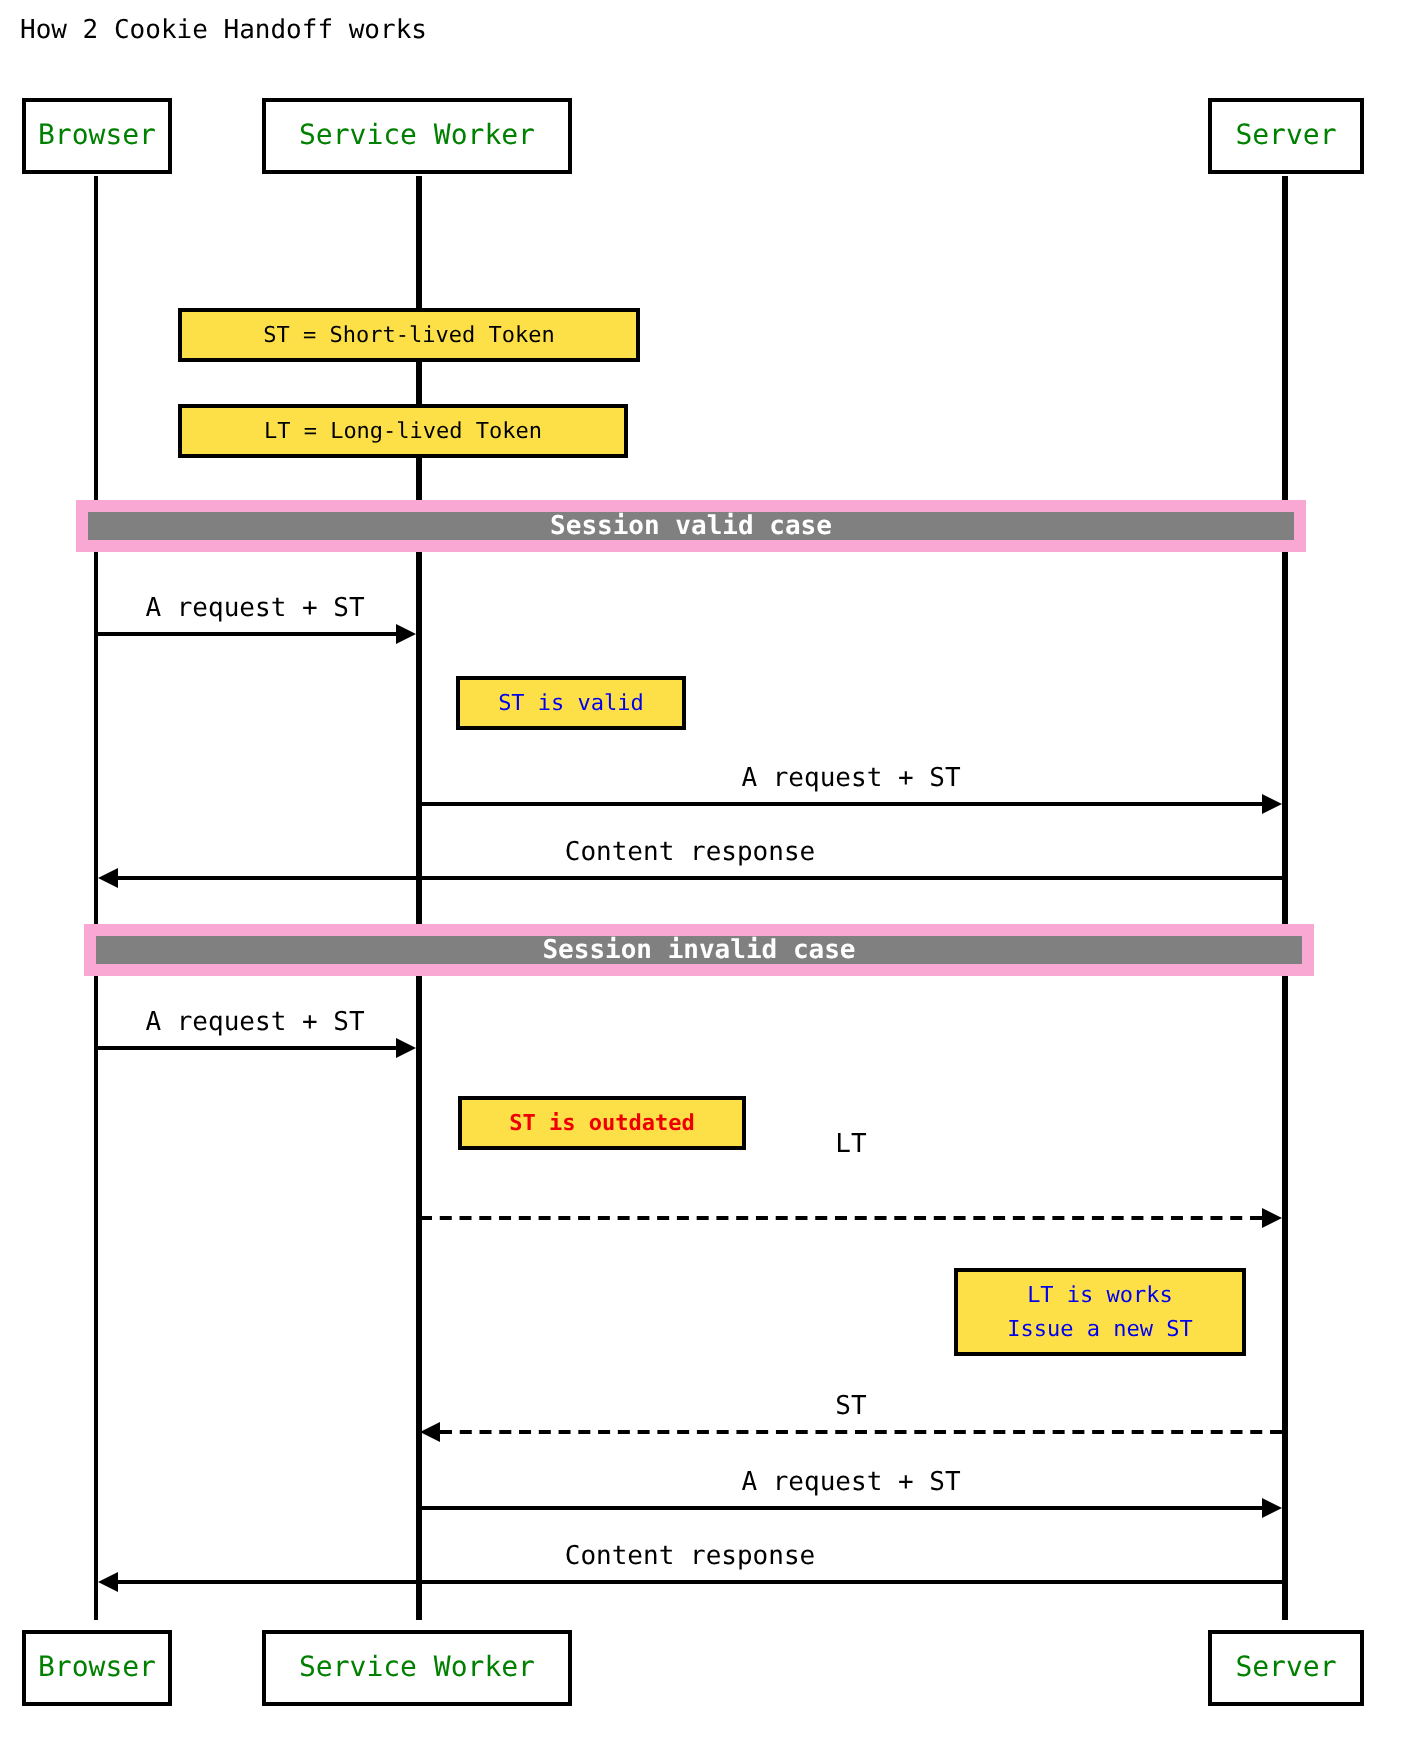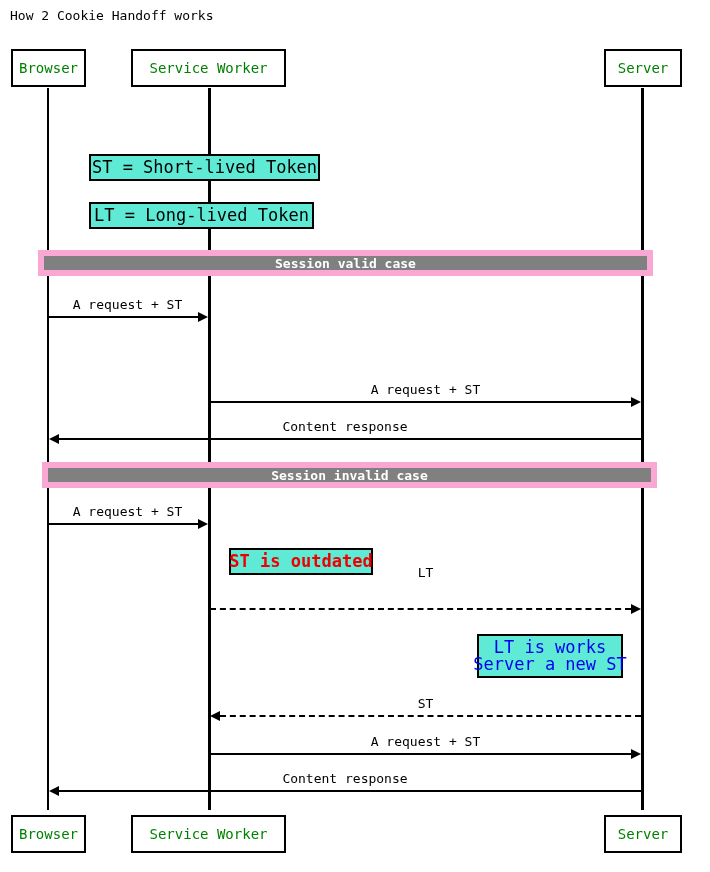--- a/index.html
+++ b/index.html
@@ -45,22 +45,22 @@
     background: #000000;
     z-index: 1;
   }
   .lifeline.thin { width: 2px; }
   .lifeline.thick { width: 3px; }
   
   .note {
     position: absolute;
     box-sizing: border-box;
     border: 2px solid #000000;
-    background: #5eead4;
-    font-size: 17px;
+    background: #fde047;
+    font-size: 11px;
     line-height: 17px;
     color: #000000;
     display: flex;
     flex-direction: column;
     align-items: center;
     justify-content: center;
     text-align: center;
     white-space: nowrap;
     z-index: 5;
     padding: 1px 6px;
@@ -146,20 +146,23 @@
   </div>
 
   <div class="divider" style="left:38px; top:250px; width:615px; height:26px;">
     <span>Session valid case</span>
   </div>
 
   <div class="msg-label" style="left:47px; top:297px; width:161px;">A request + ST</div>
   <div class="msg-line" style="left:48px; top:316px; width:152px;"></div>
   <div class="arrowhead right" style="left:198px; top:312px;"></div>
 
+  <div class="note blue" style="left:228px; top:338px; width:115px; height:27px;">
+    <span>ST is valid</span>
+  </div>
 
   <div class="msg-label" style="left:210px; top:382px; width:431px;">A request + ST</div>
   <div class="msg-line" style="left:210px; top:401px; width:421px;"></div>
   <div class="arrowhead right" style="left:631px; top:397px;"></div>
 
   <div class="msg-label" style="left:49px; top:419px; width:592px;">Content response</div>
   <div class="msg-line" style="left:59px; top:438px; width:584px;"></div>
   <div class="arrowhead left" style="left:49px; top:434px;"></div>
 
   <div class="divider" style="left:42px; top:462px; width:615px; height:26px;">
@@ -173,21 +176,21 @@
   <div class="note red" style="left:229px; top:548px; width:144px; height:27px;font-weight:bold;">
     <span>ST is outdated</span>
   </div>
 
   <div class="msg-label" style="left:210px; top:565px; width:431px;">LT</div>
   <div class="msg-line dashed" style="left:210px; top:608px; width:421px;"></div>
   <div class="arrowhead right" style="left:631px; top:604px;"></div>
 
   <div class="note blue" style="left:477px; top:634px; width:146px; height:44px;">
     <span>LT is works</span>
-    <span>Server a new ST</span>
+    <span>Issue a new ST</span>
   </div>
 
   <div class="msg-label" style="left:210px; top:696px; width:431px;">ST</div>
   <div class="msg-line dashed" style="left:220px; top:715px; width:421px;"></div>
   <div class="arrowhead left" style="left:210px; top:711px;"></div>
 
   <div class="msg-label" style="left:210px; top:734px; width:431px;">A request + ST</div>
   <div class="msg-line" style="left:210px; top:753px; width:421px;"></div>
   <div class="arrowhead right" style="left:631px; top:749px;"></div>
 

